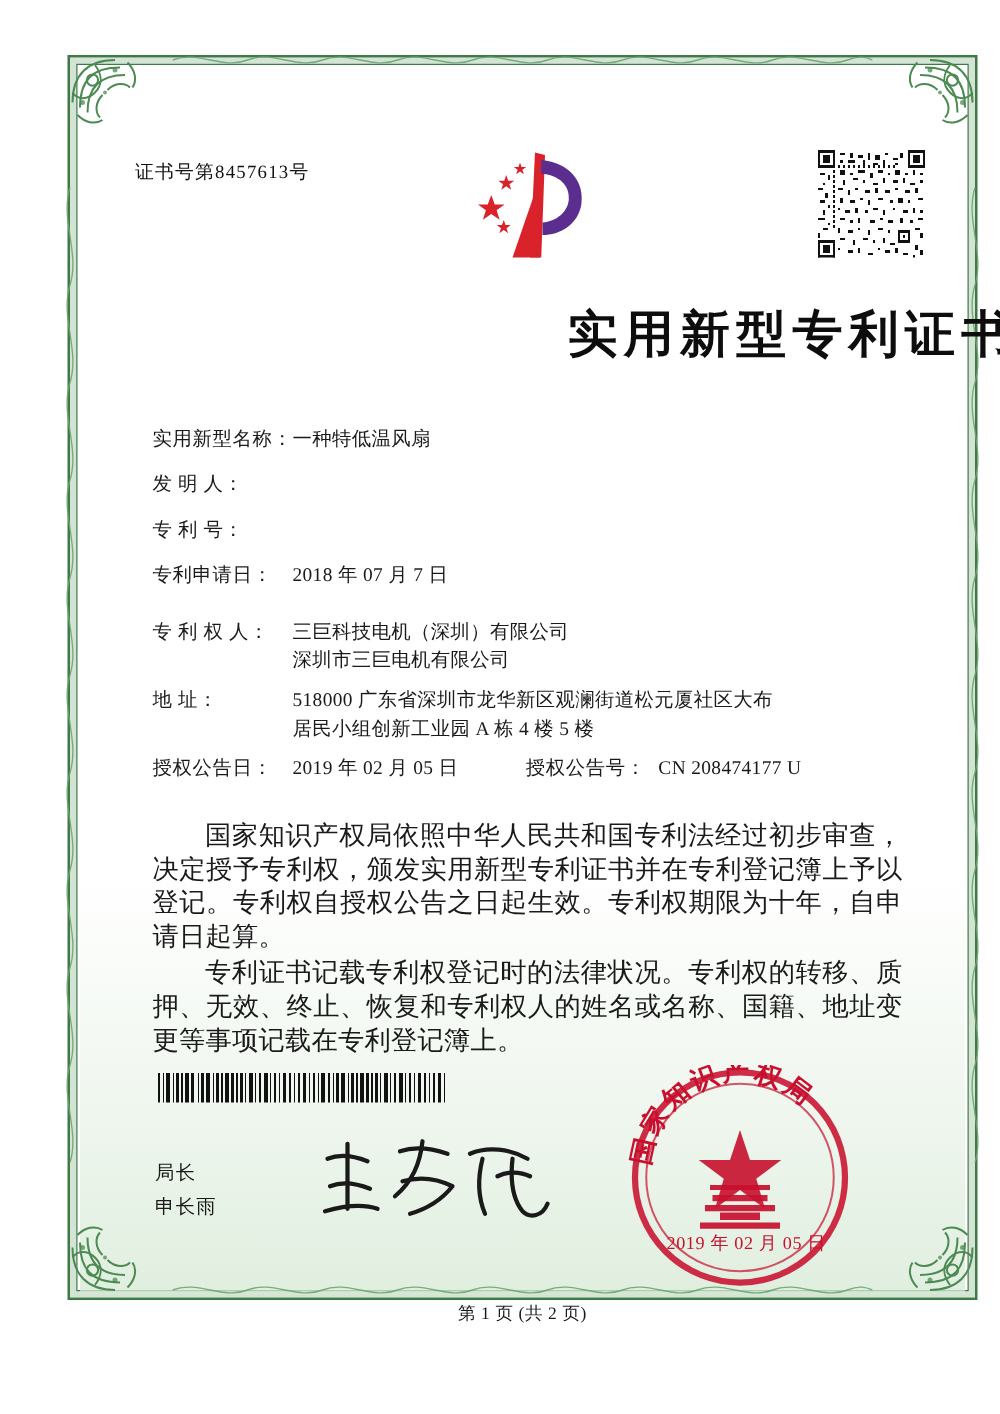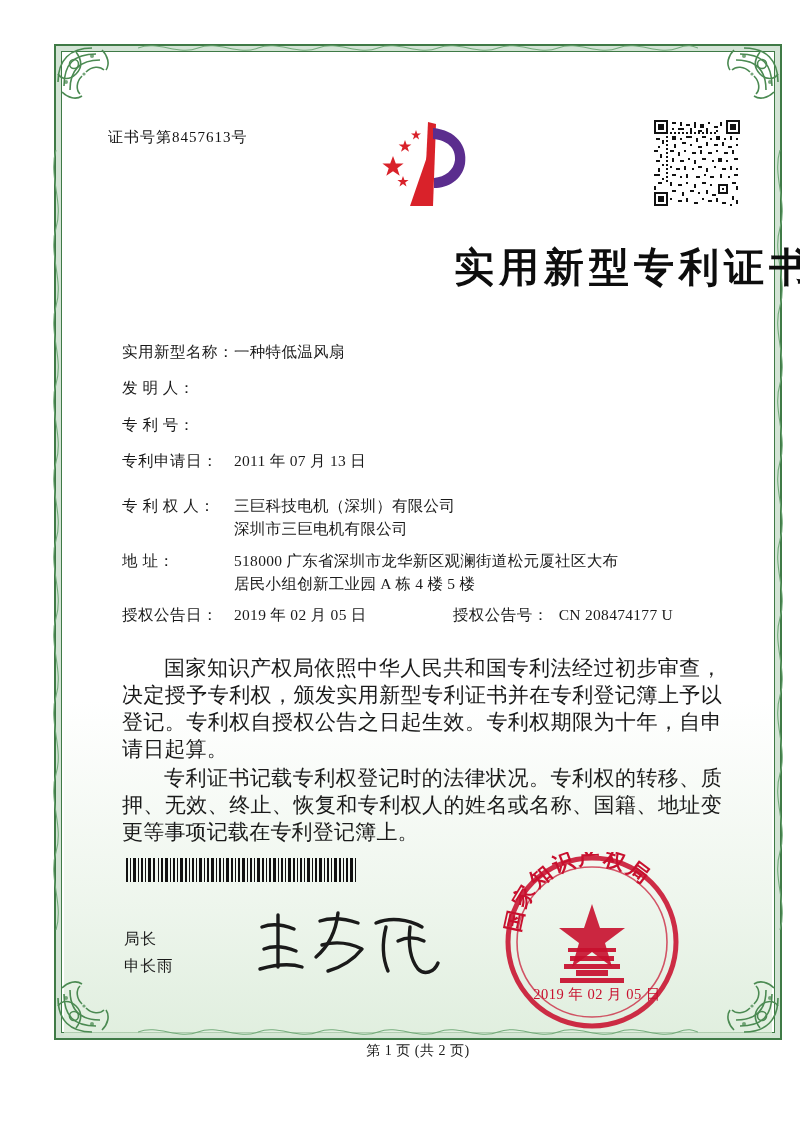--- a/index.html
+++ b/index.html
@@ -137,21 +137,21 @@
     display: block;
   }
   .row.tight { margin-bottom: 8px; }
   .row.gap-lg { margin-bottom: 22px; }
 
   .inline-pair {
     display: flex;
     align-items: baseline;
   }
   .inline-pair .lbl2 {
-    margin-left: 86px;
+    margin-left: 54px;
     white-space: nowrap;
     letter-spacing: 0.5px;
   }
   .inline-pair .val2 {
     margin-left: 10px;
     white-space: nowrap;
   }
 
   
   .body-text {
@@ -535,21 +535,21 @@
     <div class="row">
       <div class="lbl">发 明 人：</div>
     </div>
 
     <div class="row">
       <div class="lbl">专 利 号：</div>
     </div>
 
     <div class="row gap-lg">
       <div class="lbl">专利申请日：</div>
-      <div class="val">2011 年 07 月 13 日</div>
+      <div class="val">2018 年 07 月 7 日</div>
     </div>
 
     <div class="row tight">
       <div class="lbl">专 利 权 人：</div>
       <div class="val">
         <span class="sub">三巨科技电机（深圳）有限公司</span>
         <span class="sub">深圳市三巨电机有限公司</span>
       </div>
     </div>
 

